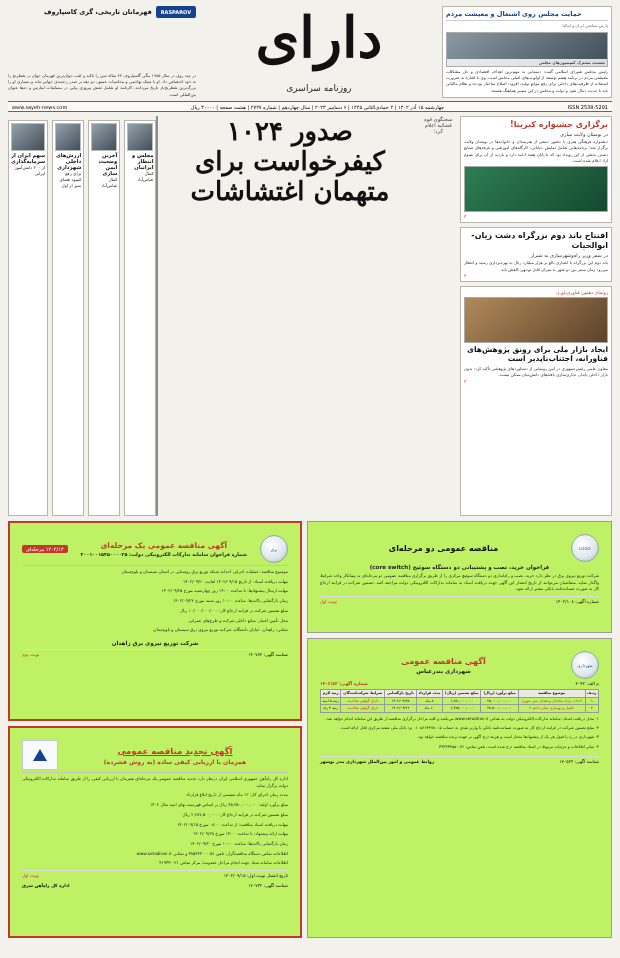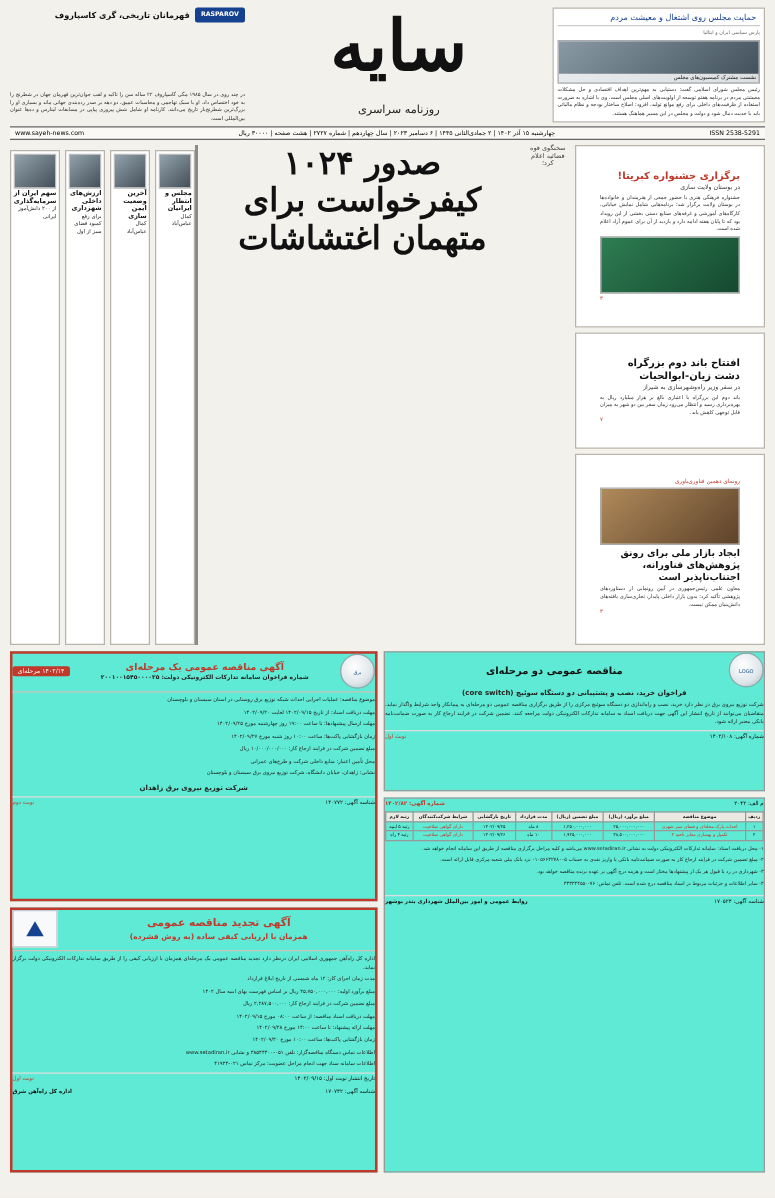--- a/index.html
+++ b/index.html
@@ -30,21 +30,21 @@
     display:flex;flex-direction:column;
   }
   .mh-left-head{
     display:flex;justify-content:space-between;align-items:center;
     border-bottom:1px solid #ccc;padding-bottom:2px;margin-bottom:2px;
   }
   .brandbox{
     background:#16418f;color:#fff;font-size:5px;font-weight:bold;
     padding:3px 5px;text-align:center;line-height:1.2;border-radius:2px;
   }
-  .mh-left-title{font-size:6.5px;font-weight:normal;color:#16418f;text-align:right;flex:1;padding-right:3px;}
+  .mh-left-title{font-size:6.5px;font-weight:bold;color:#16418f;text-align:left;flex:1;padding-right:3px;}
   .tinytext{font-size:4.1px;line-height:1.55;color:#2a2a2a;text-align:justify;}
   .mh-center{
     flex:1;display:flex;flex-direction:column;align-items:center;justify-content:center;
   }
   .logo{
     font-family:"DejaVu Serif","Liberation Serif",serif;
     font-size:56px;font-weight:bold;color:#111;letter-spacing:-2px;line-height:0.95;
   }
   .logo-sub{font-size:9px;color:#222;margin-top:19px;letter-spacing:1px;}
   .mh-right{
@@ -83,39 +83,39 @@
       linear-gradient(250deg,rgba(0,220,110,.5) 0%,rgba(0,80,40,0) 42%),
       repeating-linear-gradient(62deg,rgba(255,255,255,.10) 0 3px,rgba(0,0,0,.12) 3px 7px),
       repeating-linear-gradient(-62deg,rgba(255,255,255,.09) 0 4px,rgba(0,0,0,.14) 4px 9px),
       radial-gradient(circle at 50% 45%,#8fe8b0 0%,#1c7a4b 35%,#123a52 75%,#0a2030 100%);
   }
   .hero-cap{
     position:absolute;left:0;right:0;bottom:16px;text-align:center;
     font-family:"DejaVu Serif","Liberation Serif",serif;
     font-size:15px;font-weight:bold;color:#fff;text-shadow:0 0 4px #000,0 0 8px #000;
   }
-  .lead-box{border:1px solid #b9b4ab;background:#fff;padding:19px;}
+  .lead-box{border:1px solid #b9b4ab;background:#fff;padding:3px;}
   .lead-title{font-size:8px;font-weight:bold;color:#c0392b;text-align:right;line-height:1.25;}
   .lead-title.dark{color:#111;}
   .mini-photo{height:44px;background:linear-gradient(140deg,#8a9aa5,#3f4e58);border:1px solid #aaa;margin:2px 0;position:relative;overflow:hidden;}
   .mini-photo.green{background:linear-gradient(140deg,#2e7d52,#14492f);}
   .mini-photo.warm{background:linear-gradient(140deg,#b08a5a,#5d422a);}
 
   
   .strip{display:flex;gap:4px;margin-top:4px;}
   .strip-item{flex:1;border:1px solid #b9b4ab;background:#fff;padding:2px;}
   .strip-photo{height:26px;background:linear-gradient(140deg,#93a2ac,#434f58);border:1px solid #bbb;}
   .strip-cap{font-size:4.3px;text-align:right;line-height:1.4;margin-top:1px;color:#222;}
   .strip-title{font-size:5.2px;font-weight:bold;text-align:right;color:#111;margin-top:1px;}
 
   
   .ads{display:flex;gap:5px;margin-top:5px;}
   .ads-col{display:flex;flex-direction:column;gap:5px;}
   .ad{
-    border:1px solid #9a9a9a;background:#5eead4;padding:0;box-sizing:border-box;position:relative;
+    border:1px solid #9a9a9a;background:#bef264;padding:12px;box-sizing:border-box;position:relative;
   }
   .ad-red{border:2px solid #c0392b;}
   .ad-head{display:flex;align-items:center;justify-content:space-between;gap:4px;}
   .ad-logo{
     width:26px;height:26px;border-radius:50%;
     background:radial-gradient(circle at 40% 35%,#fff,#dfe6ea 60%,#9fb0bb);
     border:1px solid #8aa;flex:0 0 auto;
     display:flex;align-items:center;justify-content:center;font-size:4px;color:#14518a;text-align:center;
   }
   .ad-title{font-size:8px;font-weight:bold;text-align:center;flex:1;color:#111;}
@@ -155,21 +155,21 @@
         <div class="mh-left-title">حمایت مجلس روی اشتغال و معیشت مردم</div>
       </div>
       <div style="font-size:4px;color:#666;text-align:right;margin-bottom:2px;">پارس سیاسی ایران و ایتالیا</div>
       <div class="mini-photo">
         <div class="photo-cap">نشست مشترک کمیسیون‌های مجلس</div>
       </div>
       <div class="tinytext">رئیس مجلس شورای اسلامی گفت: دستیابی به مهم‌ترین اهداف اقتصادی و حل مشکلات معیشتی مردم در برنامه هفتم توسعه از اولویت‌های اصلی مجلس است. وی با اشاره به ضرورت استفاده از ظرفیت‌های داخلی برای رفع موانع تولید، افزود: اصلاح ساختار بودجه و نظام مالیاتی باید با جدیت دنبال شود و دولت و مجلس در این مسیر هماهنگ هستند.</div>
     </div>
 
     <div class="mh-center">
-      <div class="logo">سایه</div>
+      <div class="logo">دارای</div>
       <div class="logo-sub">روزنامه سراسری</div>
     </div>
 
     <div class="mh-right">
       <div style="display:flex;justify-content:space-between;align-items:center;">
         <div class="brandbox">RASPAROV</div>
         <div style="font-size:6.5px;font-weight:bold;color:#111;text-align:right;flex:1;padding-right:4px;">قهرمانان تاریخی، گری کاسپاروف</div>
       </div>
       <div class="tinytext" style="margin-top:3px;">در چند روی در سال ۱۹۸۵ مگی گاسپاروف ۲۲ ساله سن را تاکید و لقب جوان‌ترین قهرمان جهان در شطرنج را به خود اختصاص داد. او با سبک تهاجمی و محاسبات عمیق، دو دهه بر صدر رده‌بندی جهانی ماند و بسیاری او را بزرگ‌ترین شطرنج‌باز تاریخ می‌دانند. کارنامه او شامل شش پیروزی پیاپی در مسابقات لینارس و ده‌ها عنوان بین‌المللی است.</div>
     </div>
@@ -252,20 +252,27 @@
         </div>
         <div class="ad-sub">فراخوان خرید، نصب و پشتیبانی دو دستگاه سوئیچ (core switch)</div>
         <div class="ad-body">شرکت توزیع نیروی برق در نظر دارد خرید، نصب و راه‌اندازی دو دستگاه سوئیچ مرکزی را از طریق برگزاری مناقصه عمومی دو مرحله‌ای به پیمانکار واجد شرایط واگذار نماید. متقاضیان می‌توانند از تاریخ انتشار این آگهی جهت دریافت اسناد به سامانه تدارکات الکترونیکی دولت مراجعه کنند. تضمین شرکت در فرایند ارجاع کار به صورت ضمانت‌نامه بانکی معتبر ارائه شود.</div>
         <div class="ad-foot">
           <span>شماره آگهی: ۱۴۰۲/۱۰۸</span>
           <span class="redline">نوبت اول</span>
         </div>
       </div>
 
       <div class="ad" style="height:300px;">
+        <div class="ad-head">
+          <div class="ad-logo">شهرداری</div>
+          <div style="flex:1;text-align:center;">
+            <div class="ad-title red">آگهی مناقصه عمومی</div>
+            <div class="ad-sub">شهرداری بندرعباس</div>
+          </div>
+        </div>
         <div style="display:flex;justify-content:space-between;font-size:4.4px;margin-top:2px;">
           <span>م الف: ۲۰۴۲</span>
           <span class="redline bold">شماره آگهی: ۱۴۰۲/۸۲</span>
         </div>
 
         <table>
           <thead>
             <tr>
               <th>ردیف</th>
               <th>موضوع مناقصه</th>
@@ -335,21 +342,21 @@
         <div class="ad-sub" style="margin-top:6px;">شرکت توزیع نیروی برق زاهدان</div>
         <div class="ad-foot">
           <span>شناسه آگهی: ۱۴۰۷۷۲</span>
           <span class="redline">نوبت دوم</span>
         </div>
       </div>
 
       <div class="ad ad-red" style="flex:1;">
         <div class="ad-head">
           <div style="flex:1;">
-            <div class="ad-title red" style="font-size:8.5px;">آگهی تجدید مناقصه عمومی</div>
+            <div class="ad-title red" style="font-size:8.5px;text-decoration:underline;">آگهی تجدید مناقصه عمومی</div>
             <div class="ad-sub" style="color:#c0392b;font-size:6px;">همزمان با ارزیابی کیفی ساده (به روش فشرده)</div>
           </div>
           <div class="logo-az">
             <div class="tri"></div>
           </div>
         </div>
         <div class="hline"></div>
         <div class="ad-body">اداره کل راه‌آهن جمهوری اسلامی ایران درنظر دارد تجدید مناقصه عمومی یک مرحله‌ای همزمان با ارزیابی کیفی را از طریق سامانه تدارکات الکترونیکی دولت برگزار نماید.</div>
         <div class="ad-body">مدت زمان اجرای کار: ۱۲ ماه شمسی از تاریخ ابلاغ قرارداد</div>
         <div class="ad-body">مبلغ برآورد اولیه: ۴۵,۷۵۰,۰۰۰,۰۰۰ ریال بر اساس فهرست بهای ابنیه سال ۱۴۰۲</div>

